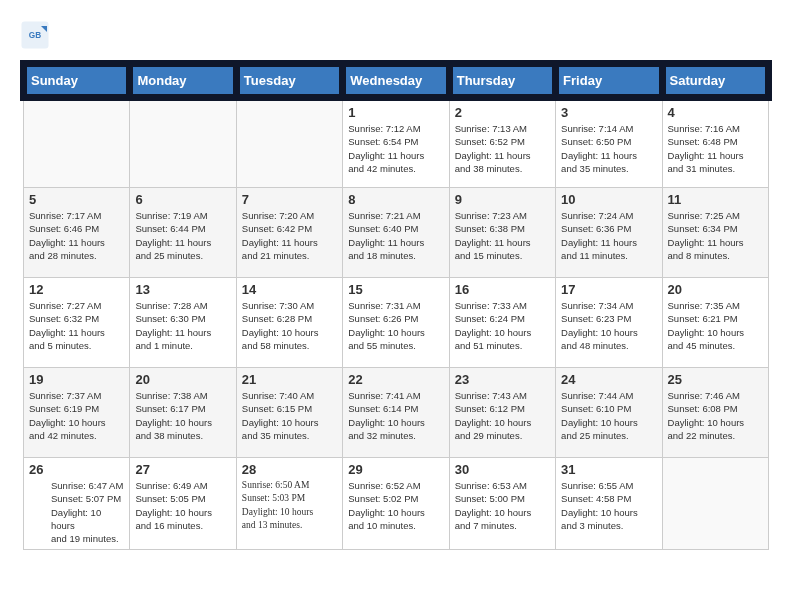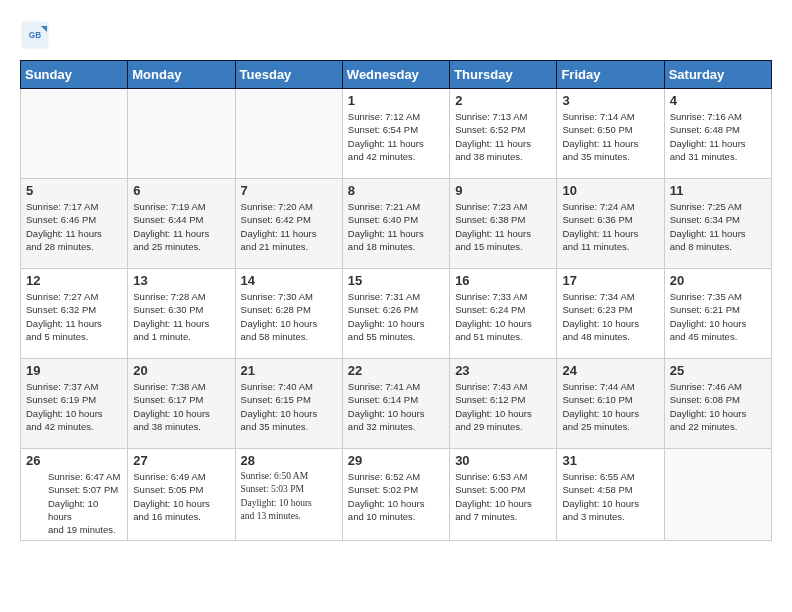--- a/index.html
+++ b/index.html
@@ -51,21 +51,21 @@
       border-collapse: collapse;
       table-layout: fixed;
     }
     thead th {
       background-color: #3a7abf;
       color: #fff;
       padding: 6px 4px;
       font-size: 13px;
       font-weight: bold;
       text-align: left;
-      border: 1px solid #0f172a;
+      border: 7px solid #0f172a;
     }
     tbody td {
       border: 1px solid #ccc;
       vertical-align: top;
       padding: 4px 5px;
       height: 90px;
       background: #fff;
     }
     tbody tr:nth-child(even) td {
       background: #f5f5f5;

